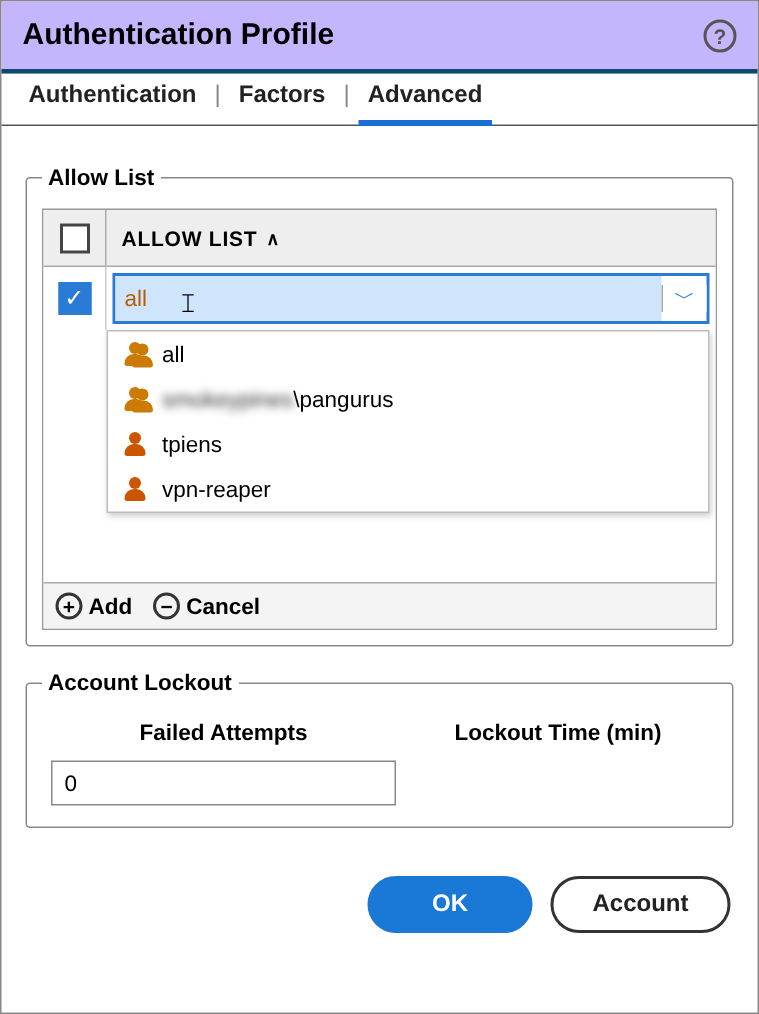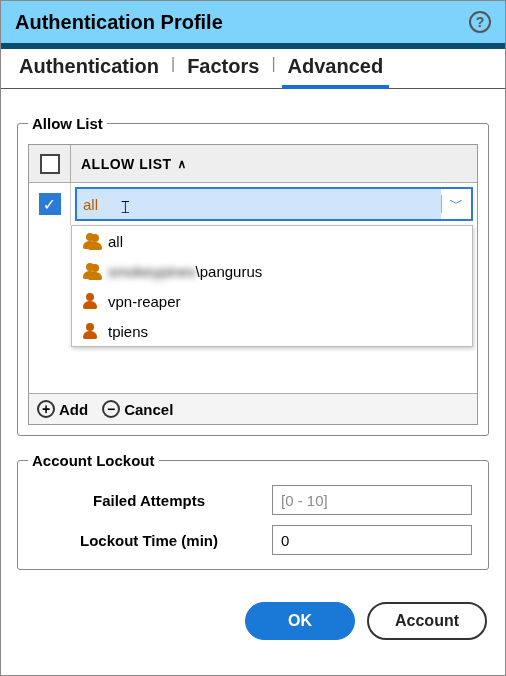--- a/index.html
+++ b/index.html
@@ -6,46 +6,46 @@
   html, body {
     margin: 0; padding: 0;
     width: 506px; height: 676px;
     font-family: Arial, Helvetica, sans-serif;
     font-size: 14px;
     background: #fff;
     color: #000;
   }
   .window { width: 506px; height: 676px; border: 1px solid #888; position: relative; }
   .titlebar {
-    background: #7dd3fc;
+    background: #c4b5fd;
     height: 48px;
     display: flex; align-items: center; justify-content: space-between;
     padding: 0 14px;
-    border-bottom: 6px solid #0c4a6e;
+    border-bottom: 3px solid #0c4a6e;
   }
   .titlebar h1 { font-size: 20px; font-weight: bold; margin: 0; }
   .help-icon {
     width: 22px; height: 22px; border: 2px solid #555; border-radius: 50%;
     display: flex; align-items: center; justify-content: center;
     font-size: 14px; color: #555; font-weight: bold;
   }
   .profile-row {
     display: flex; align-items: center; justify-content: center;
     gap: 8px; margin: 18px 0 14px 0;
   }
   .profile-row label { font-size: 15px; font-weight: bold; }
   .profile-row input {
     width: 220px; height: 30px; border: 1px solid #888; padding: 0 8px; font-size: 15px;
   }
   .tabs {
     display: flex; gap: 0; padding: 0 16px; border-bottom: 1px solid #555;
   }
   .tab {
     padding: 6px 2px 10px 2px; margin-right: 10px;
-    font-size: 20px; font-weight: bold; color: #222; cursor: pointer;
+    font-size: 16px; font-weight: bold; color: #222; cursor: pointer;
     position: relative;
   }
   .tab-sep { color:#888; margin-right:10px; padding:6px 0 10px 0; font-size:16px; }
   .tab.active::after {
     content: ""; position: absolute; left: -4px; right: -4px; bottom: -1px;
     height: 4px; background: #1a6fd6;
   }
   .body-area { padding: 14px 16px 10px 16px; }
   fieldset {
     border: 1px solid #888; border-radius: 3px;
@@ -215,25 +215,25 @@
               <span>all</span>
             </div>
             <div class="dd-item">
               <span class="person-icon pi-group"></span>
               <span>
                 <span class="blur">smokeypines</span><span>\pangurus</span>
               </span>
             </div>
             <div class="dd-item">
               <span class="person-icon pi-single"></span>
+              <span>tpiens</span>
+            </div>
+            <div class="dd-item">
+              <span class="person-icon pi-single"></span>
               <span>vpn-reaper</span>
-            </div>
-            <div class="dd-item">
-              <span class="person-icon pi-single"></span>
-              <span>tpiens</span>
             </div>
           </div>
         </div>
 
         <div class="grid-footer">
           <div class="foot-btn">
             <span class="circ-icon">+</span>
             <span>Add</span>
           </div>
           <div class="foot-btn">
@@ -241,21 +241,20 @@
             <span>Cancel</span>
           </div>
         </div>
       </div>
     </fieldset>
 
     <fieldset>
       <legend>Account Lockout</legend>
       <div class="lockout-grid">
         <label>Failed Attempts</label>
-        <input type="text" placeholder="[0 - 10]" style="">
         <label>Lockout Time (min)</label>
         <input type="text" value="0" style="">
       </div>
     </fieldset>
 
   </div>
 
   <div class="footer-btns">
     <div class="btn btn-ok">
       <span>OK</span>

